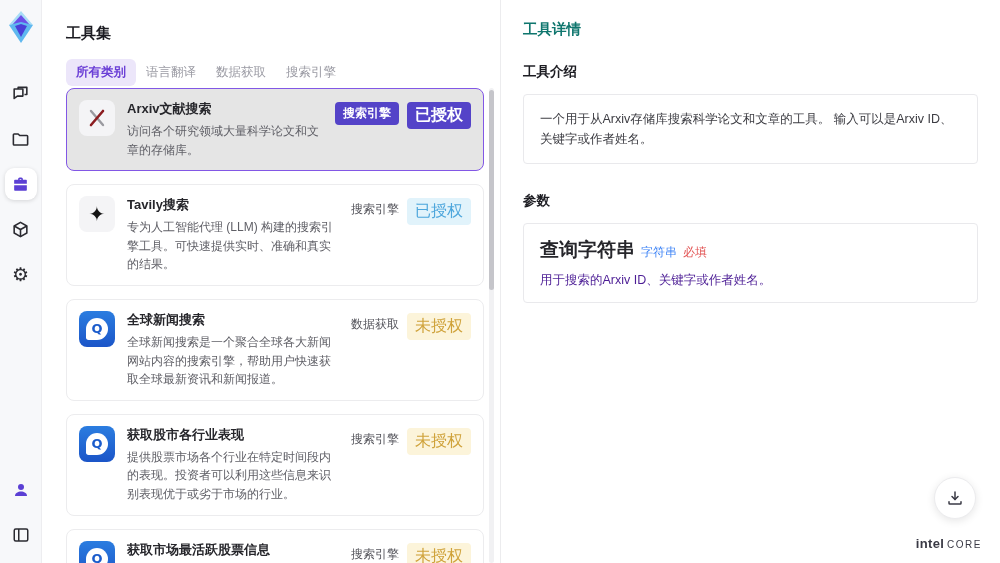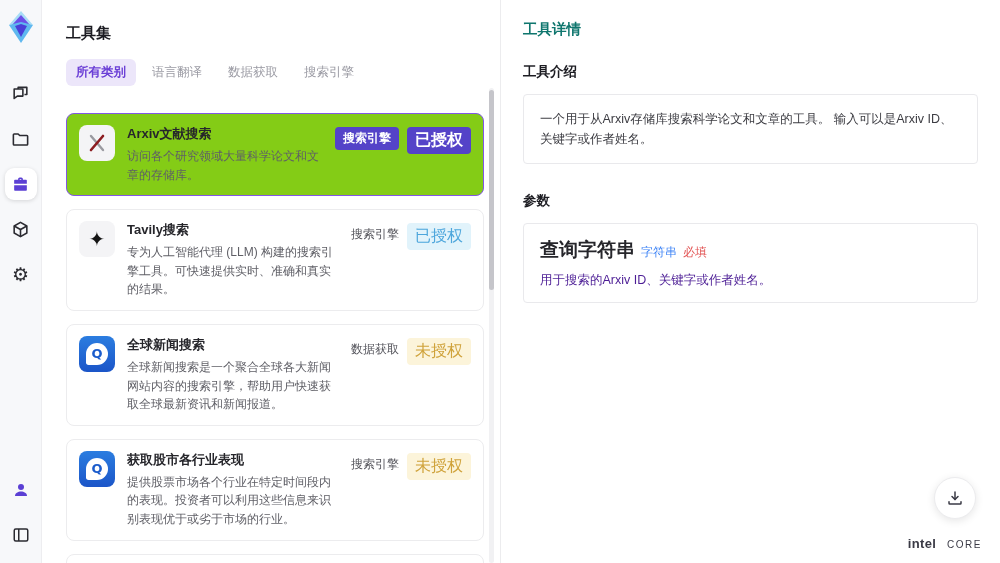--- a/index.html
+++ b/index.html
@@ -15,28 +15,28 @@
   .side-btn { width:32px; height:32px; border:none; background:transparent; border-radius:9px;
     display:flex; align-items:center; justify-content:center; cursor:pointer; color:#2b2b31; }
   .side-btn.active { background:#fff; box-shadow:0 1px 4px rgba(0,0,0,.14); color:#5b3fd4; }
   .side-btn svg { display:block; }
   .side-bottom { margin-top:auto; display:flex; flex-direction:column; align-items:center; gap:13px; }
   .gear-glyph { font-size:19px; line-height:1; color:#2b2b31; }
 
   
   .list-panel { width:458px; flex:none; padding:18px 0 0 24px; position:relative; }
   .page-title { font-size:15px; font-weight:700; color:#1c1c22; margin:6px 0 16px; }
-  .tabs { display:flex; gap:6px; margin-bottom:27px; }
+  .tabs { display:flex; gap:0; margin-bottom:2px; }
   .tab { border:none; background:transparent; font-size:12.5px; color:#9a9aa3; padding:5px 10px;
     cursor:pointer; border-radius:6px; font-family:inherit; }
   .tab.active { background:#ece6fa; color:#6b3fd6; font-weight:700; }
   .cards { display:flex; flex-direction:column; gap:13px; padding-right:16px; }
   .card { display:flex; align-items:flex-start; background:#fff; border:1px solid #ececee;
     border-radius:8px; padding:11px 12px; cursor:pointer; }
-  .card.selected { background:#84cc16; border:1.5px solid #8257e5; }
+  .card.selected { background:#e5e5e5; border:1.5px solid #8257e5; }
   .tool-icon { width:36px; height:36px; border-radius:8px; margin-right:12px; flex:none;
     background:#f4f4f6; display:flex; align-items:center; justify-content:center; overflow:hidden; }
   .tool-icon.news-app-icon { background:linear-gradient(180deg,#2b7de0,#1b55c8); }
   .news-bubble { width:22px; height:22px; background:#fff; border-radius:50% 50% 50% 12%;
     display:flex; align-items:center; justify-content:center; font-size:13px; font-weight:700;
     color:#1b5ccc; font-family:"DejaVu Sans",sans-serif; }
   .sparkle { font-size:20px; color:#141414; line-height:1; }
   .tool-body { flex:1; min-width:0; }
   .tool-name { font-size:13px; font-weight:700; color:#26262b; margin-bottom:4px; }
   .tool-desc { font-size:12px; color:#5f5f66; line-height:1.55; }
@@ -60,21 +60,21 @@
   .param-name { font-size:19px; font-weight:700; color:#26262b; }
   .param-type { font-size:12px; color:#3b82f6; margin-left:6px; }
   .param-req { font-size:12px; color:#e25555; margin-left:6px; }
   .param-desc { font-size:12.5px; color:#4c1d95; margin-top:9px; }
 
   
   .fab { position:absolute; right:24px; bottom:44px; width:42px; height:42px; border-radius:50%;
     border:1px solid #ececee; background:#fff; box-shadow:0 2px 8px rgba(0,0,0,.10);
     display:flex; align-items:center; justify-content:center; cursor:pointer; color:#3a3a45; }
   .intel-logo { position:absolute; right:18px; bottom:12px; color:#3a3a45; font-size:13px;
-    letter-spacing:.3px; display:flex; align-items:baseline; gap:11px; }
+    letter-spacing:.3px; display:flex; align-items:baseline; gap:3px; }
   .intel-word { font-weight:700; }
   .core-word { font-weight:400; letter-spacing:1.5px; font-size:10px; text-transform:uppercase; }
 </style>
 </head>
 <body>
 
 <div class="app">
 
   <aside class="sidebar">
     <div class="logo">

